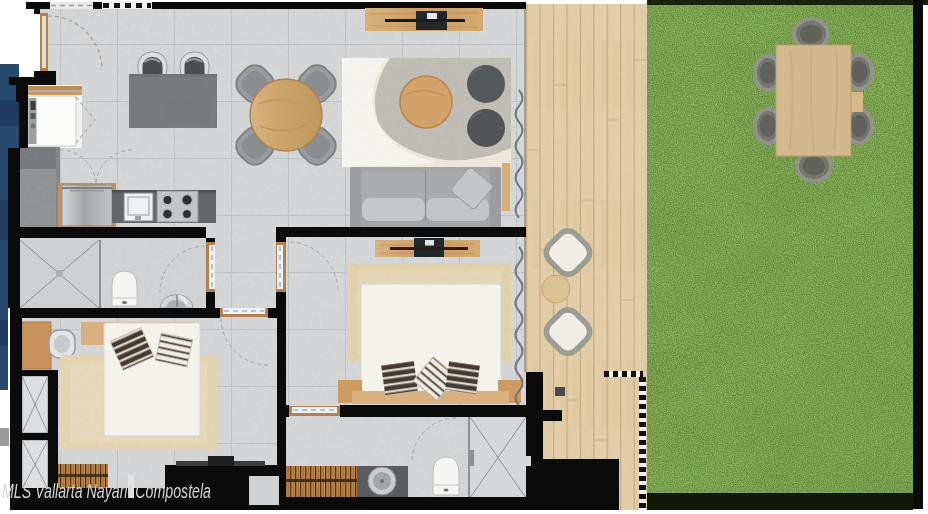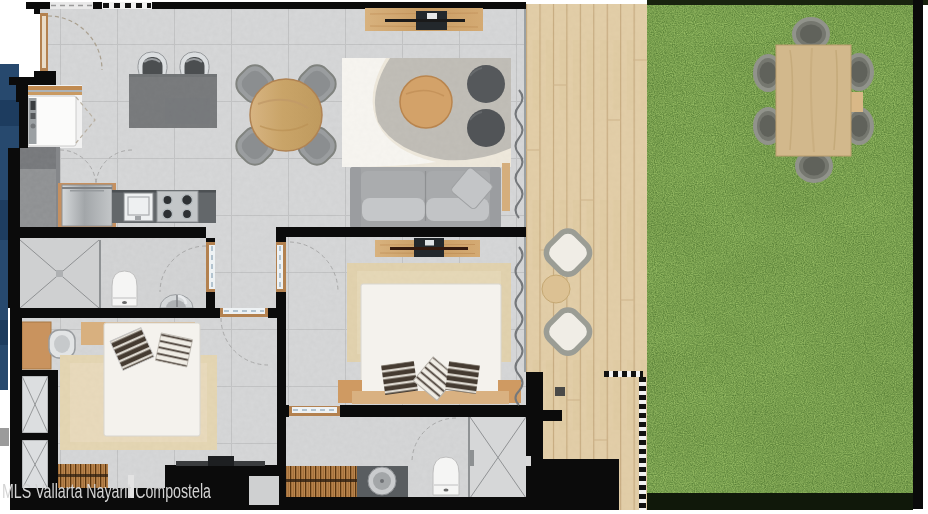--- a/index.html
+++ b/index.html
@@ -1,16 +1,16 @@
 <!DOCTYPE html>
 <html><head>
 <meta charset="utf-8">
 <style>
 html,body{margin:0;padding:0;background:#ffffff;font-family:"Liberation Sans",sans-serif;}
-#plan{position:relative;width:928px;height:514px;overflow:hidden;}
+#plan{position:relative;width:928px;height:514px;overflow:hidden;font-style:italic;}
 </style>
 </head>
 <body>
 <div id="plan">
 <svg width="928" height="514" viewBox="0 0 928 514">
 <defs>
 <pattern id="tiles" patternUnits="userSpaceOnUse" x="4" y="-12" width="57" height="57">
   <rect width="57" height="57" fill="#d6d7d8"></rect>
   <rect x="56" width="1" height="57" fill="#c2c3c4"></rect>
   <rect y="56" width="57" height="1" fill="#c2c3c4"></rect>

